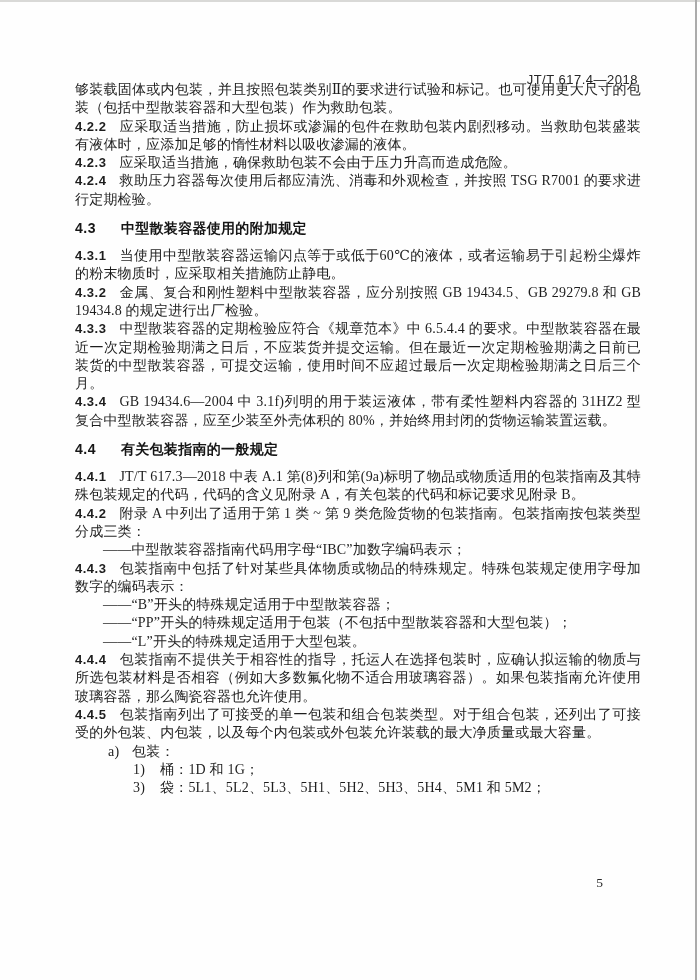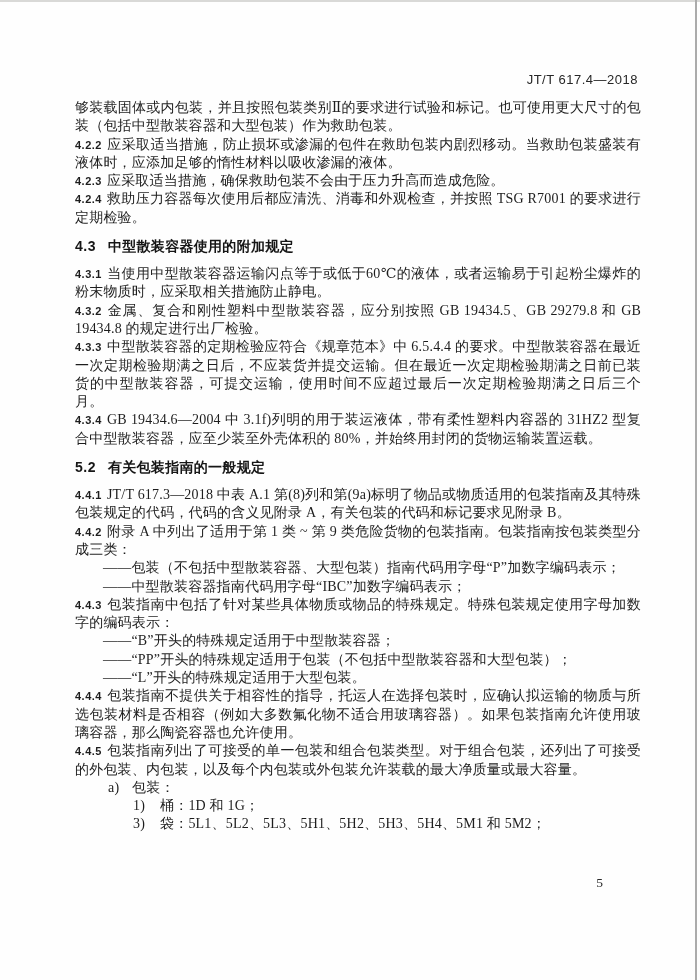--- a/index.html
+++ b/index.html
@@ -8,35 +8,35 @@
     background:#fefefe;color:#1d1d1d;
     font-family:"Liberation Serif","DejaVu Serif",serif;
   }
   .scan-top-edge{position:absolute;top:0;left:0;right:0;height:2px;background:#d9d9d7;}
   .scan-right-line{position:absolute;top:0;bottom:0;right:3px;width:2px;background:#ababab;}
   .page-header{
     position:absolute;top:72px;right:62px;
     font-family:"Liberation Sans","DejaVu Sans",sans-serif;
     font-size:13px;letter-spacing:.5px;color:#262626;
   }
-  .content{position:absolute;top:99px;left:75px;width:566px;}
+  .content{position:absolute;top:81px;left:75px;width:566px;}
   p.para{
     margin:0;font-size:14px;line-height:18.3px;
     text-align:justify;letter-spacing:.2px;
   }
   b.cnum{
     font-family:"Liberation Sans","DejaVu Sans",sans-serif;
-    font-weight:700;font-size:11px;margin-right:5px;letter-spacing:.5px;
+    font-weight:700;font-size:13px;margin-right:13px;letter-spacing:.5px;
   }
   h2.sec{
     margin:11px 0 9px 0;font-size:14px;font-weight:700;
     font-family:"Liberation Sans","DejaVu Sans",sans-serif;
     letter-spacing:.3px;color:#161616;
   }
-  h2.sec .hnum{margin-right:12px;letter-spacing:.5px;}
+  h2.sec .hnum{margin-right:25px;letter-spacing:.5px;}
   p.dash{padding-left:28px;}
   p.alpha{padding-left:33px;font-family:Liberation Serif, serif;}
   p.alpha .inum{display:inline-block;min-width:12px;margin-right:12px;}
   p.numitem{padding-left:58px;}
   p.numitem .inum{display:inline-block;min-width:14px;margin-right:13px;}
   .page-number{
     position:absolute;top:875px;right:97px;
     font-size:13.5px;color:#2a2a2a;
   }
 </style>
@@ -56,26 +56,25 @@
     <p class="para"><b class="cnum">4.2.3</b><span>应采取适当措施，确保救助包装不会由于压力升高而造成危险。</span></p>
     <p class="para"><b class="cnum">4.2.4</b><span>救助压力容器每次使用后都应清洗、消毒和外观检查，并按照 TSG R7001 的要求进行定期检验。</span></p>
 
     <h2 class="sec"><span class="hnum">4.3</span><span>中型散装容器使用的附加规定</span></h2>
 
     <p class="para"><b class="cnum">4.3.1</b><span>当使用中型散装容器运输闪点等于或低于60℃的液体，或者运输易于引起粉尘爆炸的粉末物质时，应采取相关措施防止静电。</span></p>
     <p class="para"><b class="cnum">4.3.2</b><span>金属、复合和刚性塑料中型散装容器，应分别按照 GB 19434.5、GB 29279.8 和 GB 19434.8 的规定进行出厂检验。</span></p>
     <p class="para"><b class="cnum">4.3.3</b><span>中型散装容器的定期检验应符合《规章范本》中 6.5.4.4 的要求。中型散装容器在最近一次定期检验期满之日后，不应装货并提交运输。但在最近一次定期检验期满之日前已装货的中型散装容器，可提交运输，使用时间不应超过最后一次定期检验期满之日后三个月。</span></p>
     <p class="para"><b class="cnum">4.3.4</b><span>GB 19434.6—2004 中 3.1f)列明的用于装运液体，带有柔性塑料内容器的 31HZ2 型复合中型散装容器，应至少装至外壳体积的 80%，并始终用封闭的货物运输装置运载。</span></p>
 
-    <h2 class="sec"><span class="hnum">5.2</span><span>有关包装指南的一般规定</span></h2>
+    <h2 class="sec"><span class="hnum">4.4</span><span>有关包装指南的一般规定</span></h2>
 
     <p class="para"><b class="cnum">4.4.1</b><span>JT/T 617.3—2018 中表 A.1 第(8)列和第(9a)标明了物品或物质适用的包装指南及其特殊包装规定的代码，代码的含义见附录 A，有关包装的代码和标记要求见附录 B。</span></p>
     <p class="para"><b class="cnum">4.4.2</b><span>附录 A 中列出了适用于第 1 类 ~ 第 9 类危险货物的包装指南。包装指南按包装类型分成三类：</span></p>
 
-    <p class="para dash"><span>——包装（不包括中型散装容器、大型包装）指南代码用字母“P”加数字编码表示；</span></p>
     <p class="para dash"><span>——中型散装容器指南代码用字母“IBC”加数字编码表示；</span></p>
 
     <p class="para"><b class="cnum">4.4.3</b><span>包装指南中包括了针对某些具体物质或物品的特殊规定。特殊包装规定使用字母加数字的编码表示：</span></p>
 
     <p class="para dash"><span>——“B”开头的特殊规定适用于中型散装容器；</span></p>
     <p class="para dash"><span>——“PP”开头的特殊规定适用于包装（不包括中型散装容器和大型包装）；</span></p>
     <p class="para dash"><span>——“L”开头的特殊规定适用于大型包装。</span></p>
 
     <p class="para"><b class="cnum">4.4.4</b><span>包装指南不提供关于相容性的指导，托运人在选择包装时，应确认拟运输的物质与所选包装材料是否相容（例如大多数氟化物不适合用玻璃容器）。如果包装指南允许使用玻璃容器，那么陶瓷容器也允许使用。</span></p>
     <p class="para"><b class="cnum">4.4.5</b><span>包装指南列出了可接受的单一包装和组合包装类型。对于组合包装，还列出了可接受的外包装、内包装，以及每个内包装或外包装允许装载的最大净质量或最大容量。</span></p>

